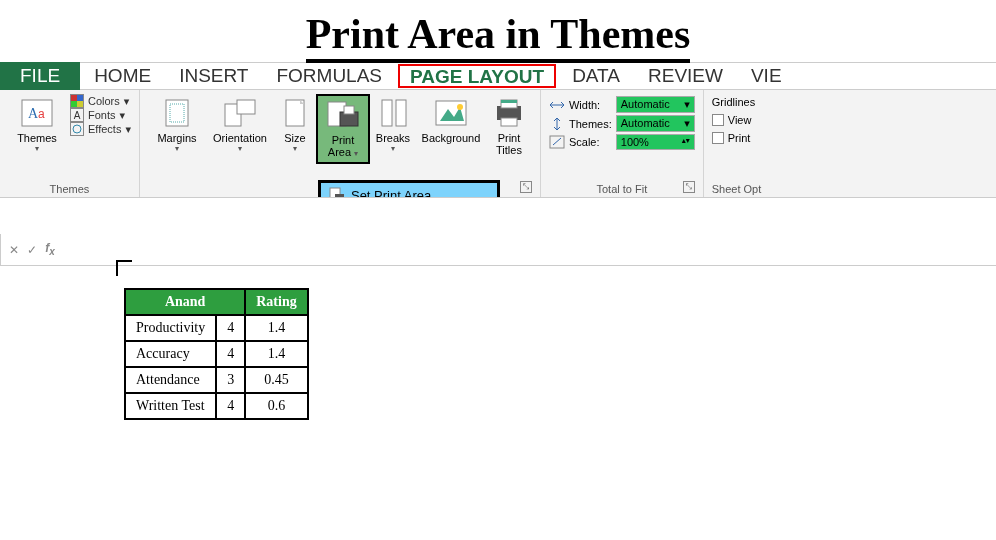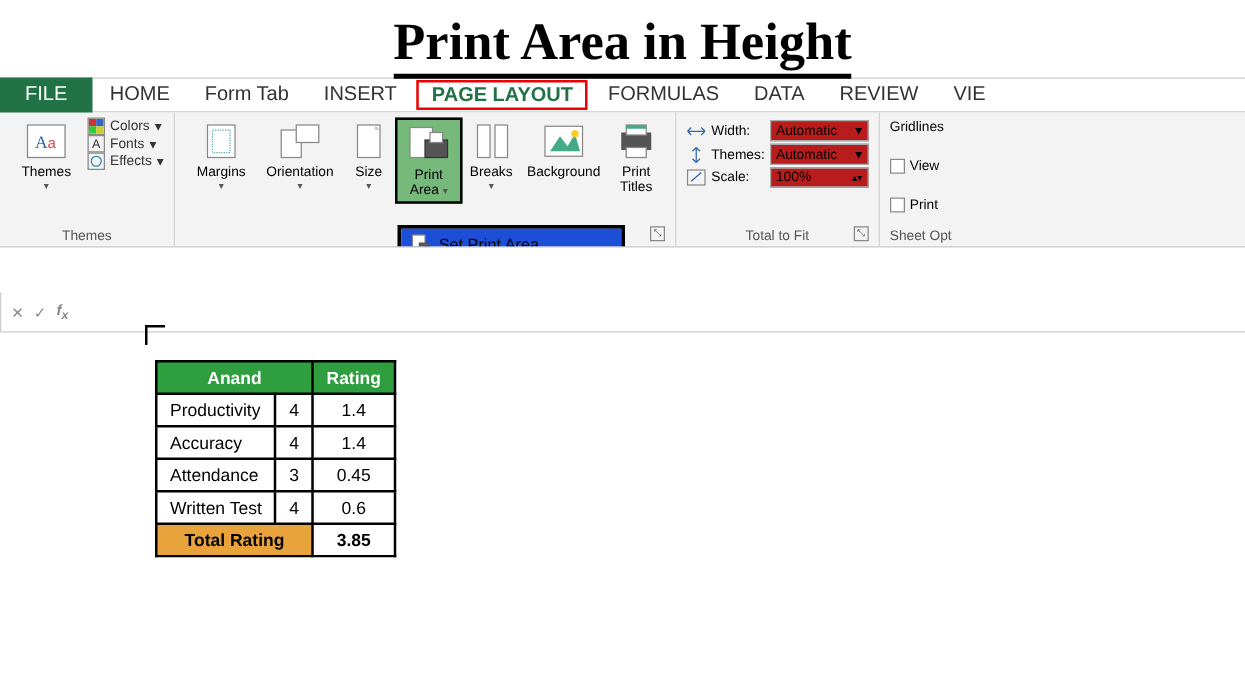--- a/index.html
+++ b/index.html
@@ -1,73 +1,72 @@
 <!DOCTYPE html>
 <html><head>
 <meta charset="utf-8">
 <style>
 * { box-sizing: border-box; margin: 0; padding: 0; }
 body { font-family: "Segoe UI", Arial, sans-serif; font-size: 12px; background: #fff; width: 996px; }
 .title-banner { text-align: center; font-size: 42px; font-weight: bold; padding: 10px 0 4px; font-family: "Times New Roman", serif; }
 .title-banner span { border-bottom: 4px solid #000; padding-bottom: 2px; }
 .tabs { display: flex; align-items: center; background: #fff; border-top: 1px solid #ccc; border-bottom: 1px solid #ccc; height: 28px; }
-.tab { padding: 0 14px; font-size: 16px; color: #333; cursor: pointer; height: 28px; line-height: 28px; }
+.tab { padding: 0 14px; font-size: 19px; color: #333; cursor: pointer; height: 28px; line-height: 28px; }
 .tab-file { background: #217346; color: #fff; font-weight: normal; padding: 0 20px; }
 .tab-active { color: #217346; border: 2px solid #e00; padding: 0 10px; height: 24px; line-height: 22px; margin: 2px 2px; font-weight: 600; }
 .ribbon { display: flex; background: #f3f3f3; border-bottom: 1px solid #ccc; height: 108px; overflow: hidden; }
 .group { display: flex; flex-direction: column; border-right: 1px solid #d4d4d4; padding: 4px 8px 2px; position: relative; }
 .group-content { flex: 1; display: flex; align-items: flex-start; }
 .group-label { text-align: center; font-size: 11px; color: #555; padding: 2px 0 0; position: relative; }
 .dlg-launcher { position: absolute; right: 0; bottom: 2px; width: 12px; height: 12px; border: 1px solid #888; font-size: 8px; text-align: center; line-height: 10px; color: #555; }
 .big-btn { display: flex; flex-direction: column; align-items: center; justify-content: center; width: 58px; padding: 2px 2px; cursor: pointer; }
 .big-btn .icon { width: 34px; height: 34px; display: flex; align-items: center; justify-content: center; }
 .big-btn .lbl { font-size: 11px; text-align: center; margin-top: 2px; line-height: 12px; }
 .big-btn .arrow { font-size: 8px; color: #555; }
 .themes-box { display: flex; flex-direction: column; gap: 0; padding-left: 4px; }
 .mini-row { display: flex; align-items: center; gap: 4px; font-size: 11px; color: #333; cursor: pointer; }
 .mini-row .sq { width: 14px; height: 14px; border: 1px solid #888; display: inline-flex; align-items: center; justify-content: center; }
 .print-area-btn { background: #77b97b; border: 2px solid #000; }
 .dropdown { position: absolute; top: 84px; left: 0; width: 182px; background: #ffff3b; border: 3px solid #000; z-index: 10; }
 .dropdown-item { display: flex; align-items: center; gap: 6px; padding: 4px 8px; font-size: 13px; cursor: pointer; }
-.dropdown-item.hover { background: #1d4ed8; }
+.dropdown-item.hover { background: #7dd3fc; }
 .dropdown-item .u { text-decoration: underline; }
 .scale-grid { display: grid; grid-template-columns: auto auto auto; gap: 2px 4px; align-items: center; font-size: 11px; padding-top: 2px; }
 .scale-grid .icon-sm { width: 16px; height: 14px; }
-.scale-grid .combo { border: 1px solid #aaa; background: #b91c1c; padding: 1px 4px; width: 79px; display: flex; justify-content: space-between; align-items: center; font-size: 11px; }
-.sheet-opts { display: flex; flex-direction: column; gap: 19px; font-size: 11px; padding-top: 2px; }
+.scale-grid .combo { border: 1px solid #aaa; background: #22c55e; padding: 1px 4px; width: 79px; display: flex; justify-content: space-between; font-size: 11px; }
+.sheet-opts { display: flex; flex-direction: column; gap: 6px; font-size: 11px; padding-top: 2px; }
 .sheet-opts .row { display: flex; align-items: center; gap: 4px; }
 .chk { width: 12px; height: 12px; border: 1px solid #888; background: #fff; }
 .formula-bar { display: flex; align-items: center; background: #fff; border-bottom: 1px solid #ccc; height: 32px; margin-top: 36px; }
 .name-box { border: 1px solid #aaa; width: 96px; margin: 0 6px; padding: 4px 6px; display: flex; justify-content: space-between; align-items: center; font-size: 13px; }
 .fx-btns { display: flex; align-items: center; gap: 8px; color: #888; padding: 0 8px; border-left: 1px solid #ccc; height: 100%; font-style: italic; }
-.sheet-area { padding: 22px 0 0 0; display: flex; gap: 70px; }
+.sheet-area { padding: 22px 0 0 0; display: flex; gap: 70px; font-family: Liberation Serif, serif; }
 .corner-mark { position: relative; }
 .corner-mark::before { content: ''; position: absolute; top: -6px; left: 116px; width: 14px; height: 14px; border-top: 2px solid #000; border-left: 2px solid #000; }
 table.data { border-collapse: collapse; margin-left: 124px; }
 table.data td, table.data th { border: 2px solid #000; padding: 4px 10px; font-size: 14px; text-align: center; }
 table.data th { background: #2e9e3f; color: #fff; font-weight: bold; }
 table.data td.left { text-align: left; }
 table.data .total-row td.lbl { background: #e8a33d; font-weight: bold; text-align: center; }
 table.data .total-row td.val { font-weight: bold; }
 table.w2 { margin-left: 0; }
 svg { display: block; }
 .rel { position: relative; }
 </style>
 </head>
 <body>
 
-<div class="title-banner"><span>Print Area in Height</span></div>
+<div class="title-banner"><span>Print Area in Themes</span></div>
 
 <div class="tabs">
   <div class="tab tab-file">FILE</div>
   <div class="tab">HOME</div>
-  <div class="tab">Form Tab</div>
   <div class="tab">INSERT</div>
+  <div class="tab">FORMULAS</div>
   <div class="tab tab-active">PAGE LAYOUT</div>
-  <div class="tab">FORMULAS</div>
   <div class="tab">DATA</div>
   <div class="tab">REVIEW</div>
   <div class="tab">VIE</div>
 </div>
 
 <div class="ribbon">
 
   <div class="group">
     <div class="group-content">
       <div class="big-btn">
@@ -289,20 +288,16 @@
     <tr>
           <td class="left">Attendance</td>
           <td>3</td>
           <td>0.45</td>
         </tr>
     <tr>
           <td class="left">Written Test</td>
           <td>4</td>
           <td>0.6</td>
         </tr>
-    <tr class="total-row">
-          <td class="lbl" colspan="2">Total Rating</td>
-          <td class="val">3.85</td>
-        </tr>
   </tbody>
     </table>
 
 </div>
 
 </body></html>

